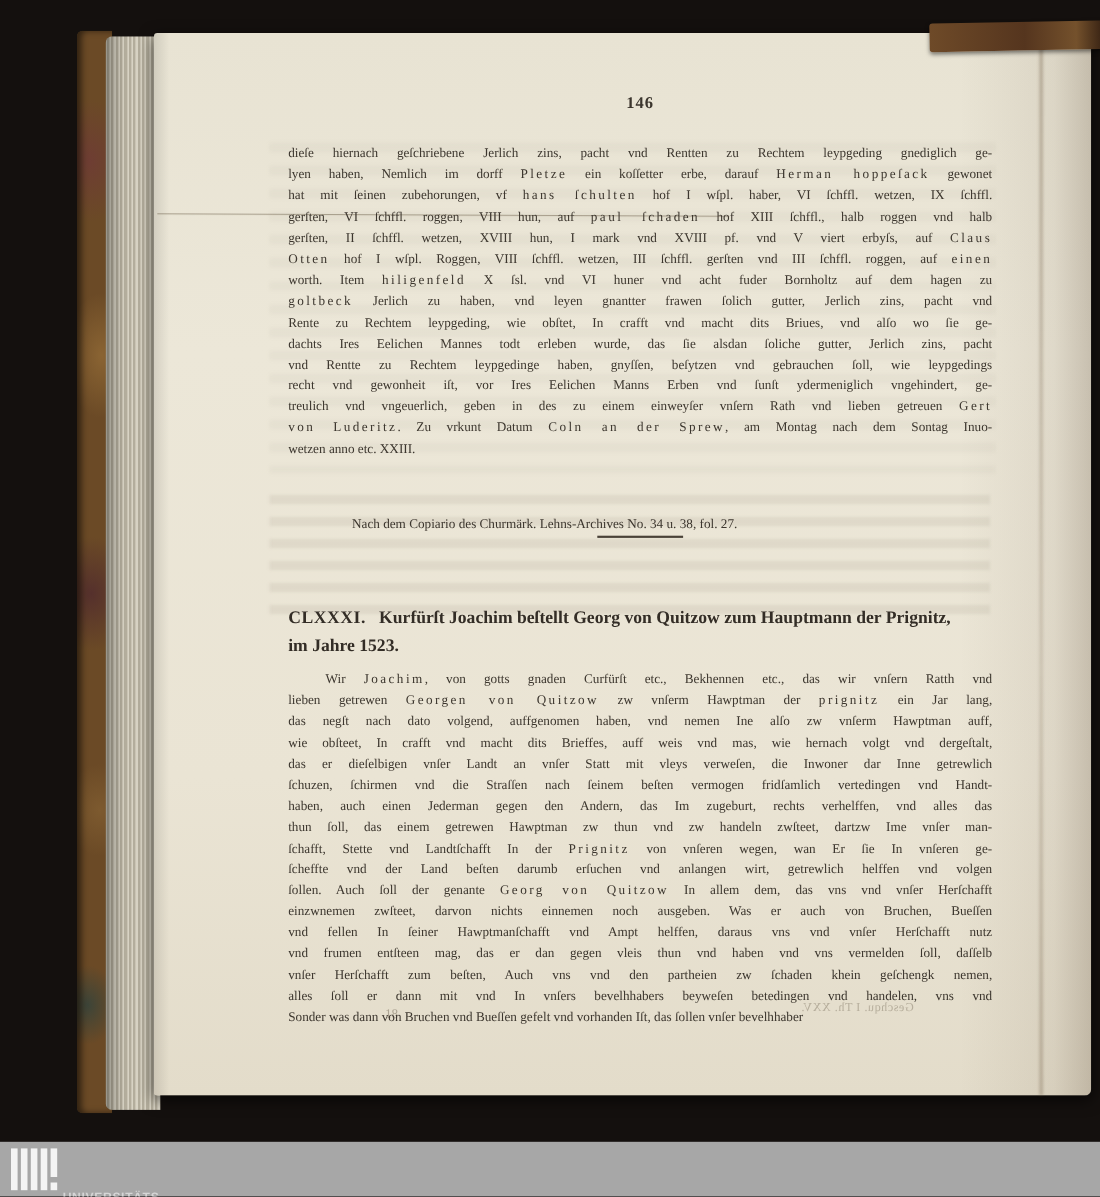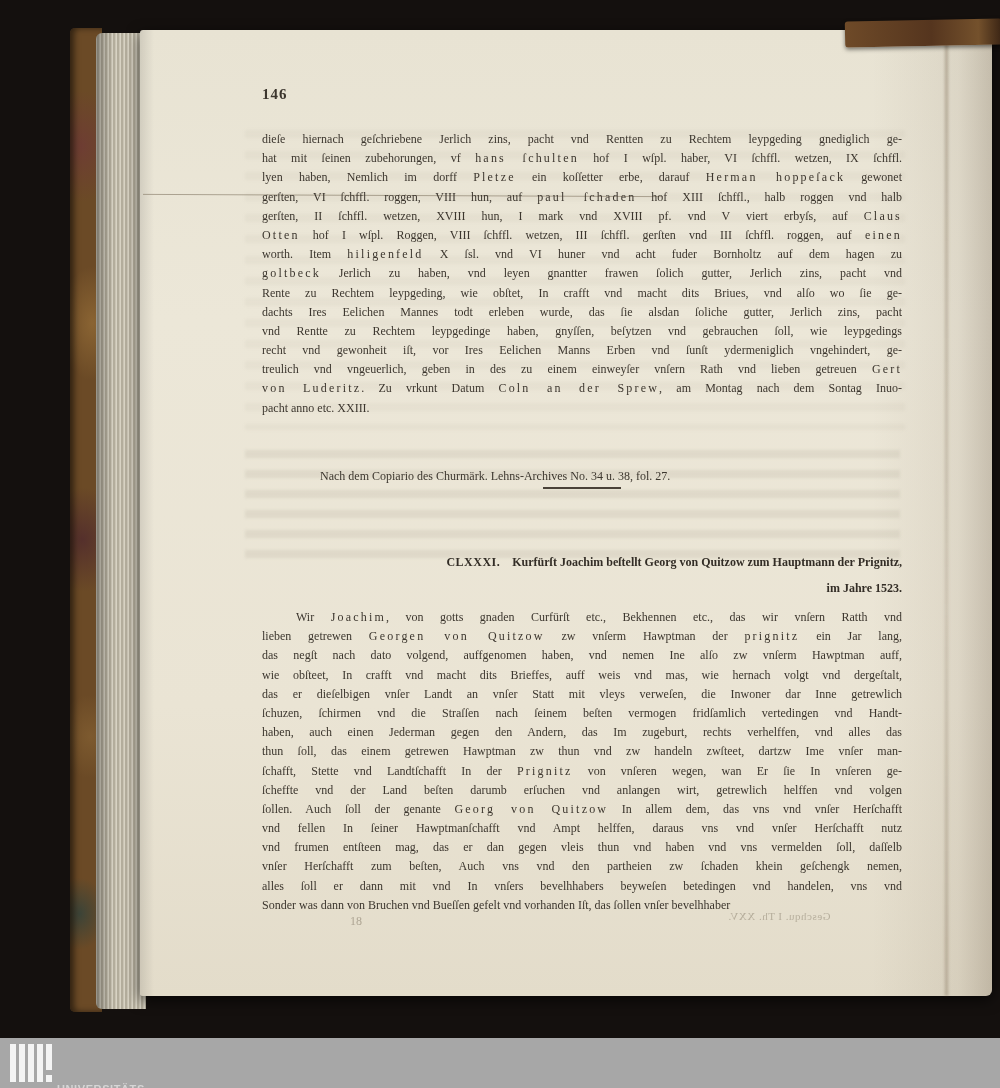--- a/index.html
+++ b/index.html
@@ -66,42 +66,42 @@
   .bleed-sheet{
     position:absolute;left:210px;top:884px;font-size:12px;color:rgba(104,94,76,.45);
   }
   .bleed-note{
     position:absolute;left:588px;top:880px;font-size:11px;color:rgba(104,94,76,.38);
     transform:scaleX(-1);letter-spacing:.5px;
   }
   
   .content{position:absolute;left:122px;top:0;width:640px;color:#3c362e;}
   .pageno{
-    position:absolute;left:0;top:56px;width:100%;
+    position:absolute;left:0;top:56px;width:100%;text-align:center;
     font-size:15px;font-weight:bold;letter-spacing:1px;
   }
   .para{position:absolute;left:0;width:640px;}
   .p1{top:100px;}
   .p2{top:578px;}
   .tline{
     height:19.2px;line-height:19.2px;font-size:12px;
     text-align:justify;text-align-last:justify;overflow:hidden;
   }
   .lastline{text-align-last:left;}
   .p2 .tline:first-child{text-indent:34px;}
   .sp{letter-spacing:2.2px;}
   .source-note{
     position:absolute;left:58px;top:415px;font-size:12px;color:#3c362e;margin-top:24px;
   }
   .rule{
     position:absolute;left:281px;top:457px;width:78px;height:2px;background:#4a4238;
   }
   .heading{
-    position:absolute;left:0;top:519px;width:100%;text-align:right;
-    font-weight:bold;font-size:12px;line-height:26px;color:#332d26;
+    position:absolute;left:0;top:519px;width:100%;text-align:left;
+    font-weight:bold;font-size:16px;line-height:26px;color:#332d26;
   }
   .heading .hnum{margin-right:12px;letter-spacing:.5px;}
   
   .footer{
     position:absolute;left:0;bottom:0;width:1000px;height:50px;background:#a7a7a7;
     font-family:"Liberation Sans",sans-serif;
   }
   .logo{position:absolute;left:10px;top:6px;width:160px;height:40px;cursor:pointer;}
   .bars{position:absolute;left:0;top:0;height:38px;display:flex;gap:3px;}
   .bar{width:6px;height:38px;background:#f4f4f4;}
@@ -128,34 +128,34 @@
     <div class="gutter-crease"></div>
 
     <div class="bleed-sheet">18</div>
     <div class="bleed-note">Geschqu. I Th. XXV.</div>
 
     <div class="content">
       <div class="pageno">146</div>
 
       <div class="para p1">
           <div class="tline">dieſe hiernach geſchriebene Jerlich zins, pacht vnd Rentten zu Rechtem leypgeding gnediglich ge-</div>
+          <div class="tline">lyen haben, Nemlich im dorff <span class="sp">Pletze</span> ein koſſetter erbe, darauf <span class="sp">Herman hoppeſack</span> gewonet</div>
           <div class="tline">hat mit ſeinen zubehorungen, vf <span class="sp">hans ſchulten</span> hof I wſpl. haber, VI ſchffl. wetzen, IX ſchffl.</div>
-          <div class="tline">lyen haben, Nemlich im dorff <span class="sp">Pletze</span> ein koſſetter erbe, darauf <span class="sp">Herman hoppeſack</span> gewonet</div>
           <div class="tline">gerſten, VI ſchffl. roggen, VIII hun, auf <span class="sp">paul ſchaden</span> hof XIII ſchffl., halb roggen vnd halb</div>
           <div class="tline">gerſten, II ſchffl. wetzen, XVIII hun, I mark vnd XVIII pf. vnd V viert erbyſs, auf <span class="sp">Claus</span></div>
           <div class="tline"><span class="sp">Otten</span> hof I wſpl. Roggen, VIII ſchffl. wetzen, III ſchffl. gerſten vnd III ſchffl. roggen, auf <span class="sp">einen</span></div>
           <div class="tline">worth. Item <span class="sp">hiligenfeld</span> X ſsl. vnd VI huner vnd acht fuder Bornholtz auf dem hagen zu</div>
           <div class="tline"><span class="sp">goltbeck</span> Jerlich zu haben, vnd leyen gnantter frawen ſolich gutter, Jerlich zins, pacht vnd</div>
           <div class="tline">Rente zu Rechtem leypgeding, wie obſtet, In crafft vnd macht dits Briues, vnd alſo wo ſie ge-</div>
           <div class="tline">dachts Ires Eelichen Mannes todt erleben wurde, das ſie alsdan ſoliche gutter, Jerlich zins, pacht</div>
           <div class="tline">vnd Rentte zu Rechtem leypgedinge haben, gnyſſen, beſytzen vnd gebrauchen ſoll, wie leypgedings</div>
           <div class="tline">recht vnd gewonheit iſt, vor Ires Eelichen Manns Erben vnd ſunſt ydermeniglich vngehindert, ge-</div>
           <div class="tline">treulich vnd vngeuerlich, geben in des zu einem einweyſer vnſern Rath vnd lieben getreuen <span class="sp">Gert</span></div>
           <div class="tline"><span class="sp">von Luderitz</span>. Zu vrkunt Datum <span class="sp">Coln an der Sprew</span>, am Montag nach dem Sontag Inuo-</div>
-          <div class="tline lastline">pacht anno etc. XXIII.</div>
+          <div class="tline lastline">wetzen anno etc. XXIII.</div>
         </div>
 
       <div class="source-note">Nach dem Copiario des Churmärk. Lehns-Archives No. 34 u. 38, fol. 27.</div>
 
       <div class="rule"></div>
 
       <div class="heading">
         <div>
           <span class="hnum">CLXXXI.</span><span>Kurfürſt Joachim beſtellt Georg von Quitzow zum Hauptmann der Prignitz,</span>
         </div>
@@ -167,20 +167,21 @@
           <div class="tline">lieben getrewen <span class="sp">Georgen von Quitzow</span> zw vnſerm Hawptman der <span class="sp">prignitz</span> ein Jar lang,</div>
           <div class="tline">das negſt nach dato volgend, auffgenomen haben, vnd nemen Ine alſo zw vnſerm Hawptman auff,</div>
           <div class="tline">wie obſteet, In crafft vnd macht dits Brieffes, auff weis vnd mas, wie hernach volgt vnd dergeſtalt,</div>
           <div class="tline">das er dieſelbigen vnſer Landt an vnſer Statt mit vleys verweſen, die Inwoner dar Inne getrewlich</div>
           <div class="tline">ſchuzen, ſchirmen vnd die Straſſen nach ſeinem beſten vermogen fridſamlich vertedingen vnd Handt-</div>
           <div class="tline">haben, auch einen Jederman gegen den Andern, das Im zugeburt, rechts verhelffen, vnd alles das</div>
           <div class="tline">thun ſoll, das einem getrewen Hawptman zw thun vnd zw handeln zwſteet, dartzw Ime vnſer man-</div>
           <div class="tline">ſchafft, Stette vnd Landtſchafft In der <span class="sp">Prignitz</span> von vnſeren wegen, wan Er ſie In vnſeren ge-</div>
           <div class="tline">ſcheffte vnd der Land beſten darumb erſuchen vnd anlangen wirt, getrewlich helffen vnd volgen</div>
           <div class="tline">ſollen. Auch ſoll der genante <span class="sp">Georg von Quitzow</span> In allem dem, das vns vnd vnſer Herſchafft</div>
+          <div class="tline">einzwnemen zwſteet, darvon nichts einnemen noch ausgeben. Was er auch von Bruchen, Bueſſen</div>
           <div class="tline">vnd fellen In ſeiner Hawptmanſchafft vnd Ampt helffen, daraus vns vnd vnſer Herſchafft nutz</div>
           <div class="tline">vnd frumen entſteen mag, das er dan gegen vleis thun vnd haben vnd vns vermelden ſoll, daſſelb</div>
           <div class="tline">vnſer Herſchafft zum beſten, Auch vns vnd den partheien zw ſchaden khein geſchengk nemen,</div>
           <div class="tline">alles ſoll er dann mit vnd In vnſers bevelhhabers beyweſen betedingen vnd handelen, vns vnd</div>
           <div class="tline lastline">Sonder was dann von Bruchen vnd Bueſſen gefelt vnd vorhanden Iſt, das ſollen vnſer bevelhhaber</div>
         </div>
     </div>
   </div>
 
   <div class="leather-top"></div>

